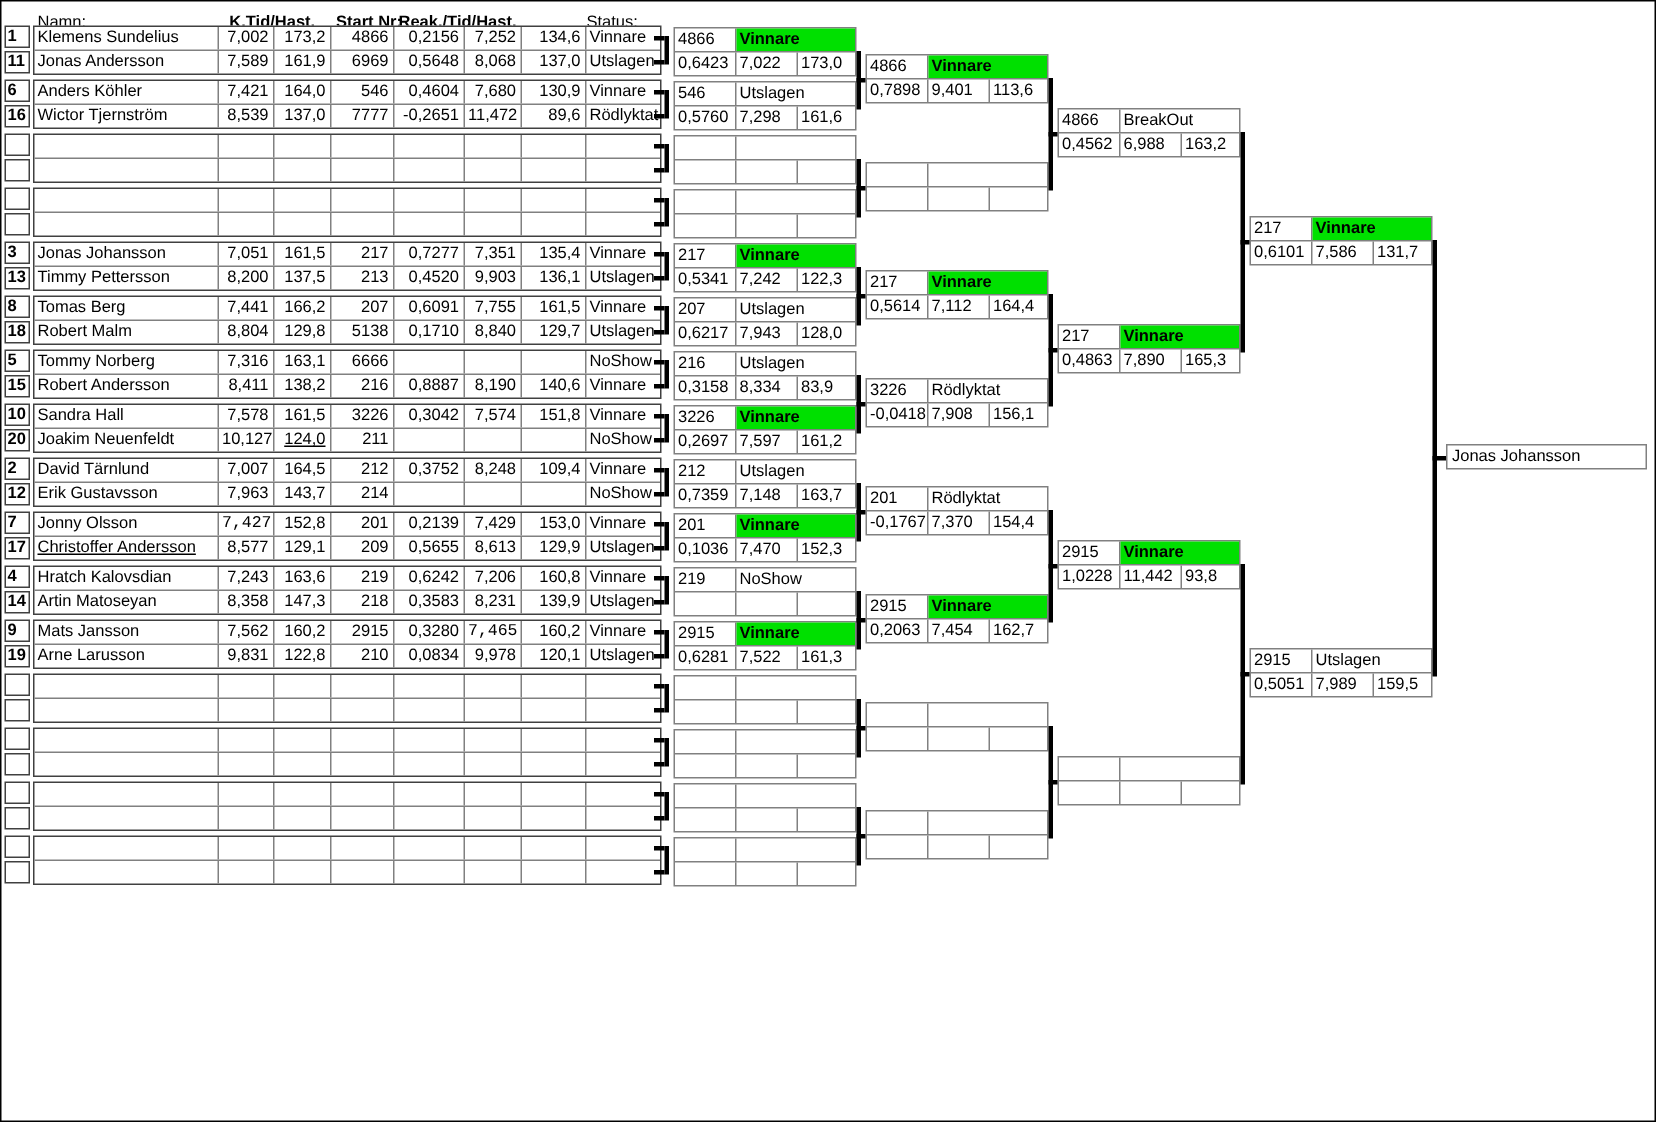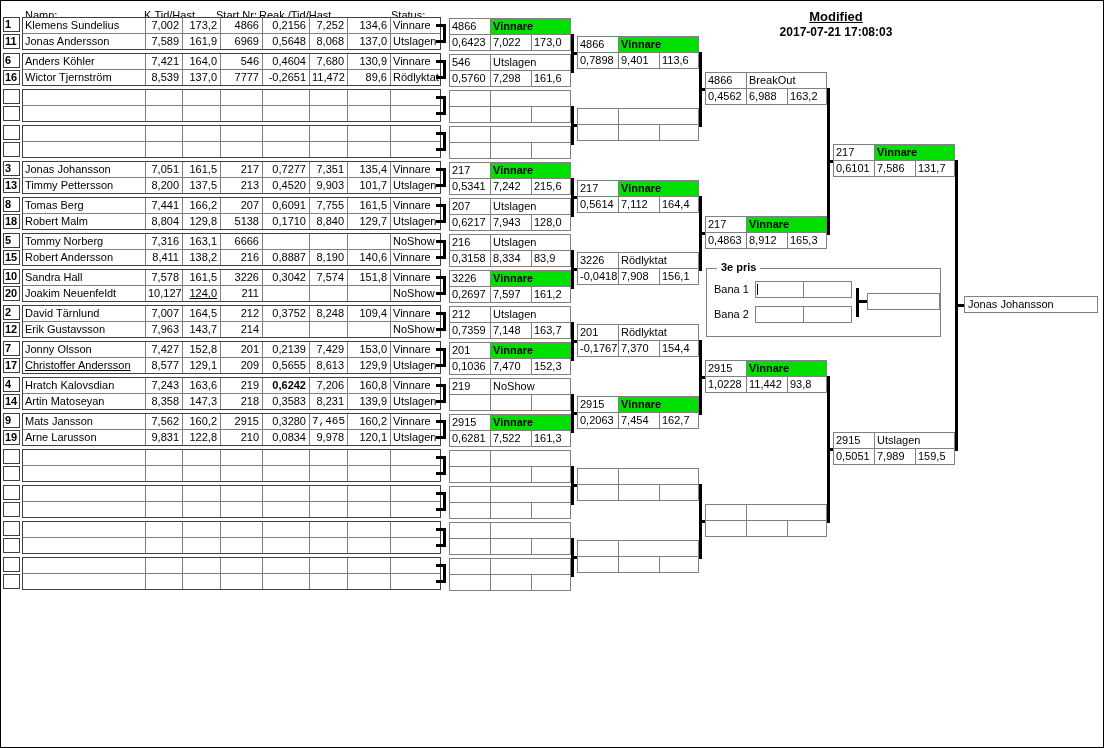--- a/index.html
+++ b/index.html
@@ -1,20 +1,20 @@
 <!DOCTYPE html>
 <html style="--win: #00e000;"><head>
 <meta charset="utf-8">
 <style>
   html,body{margin:0;padding:0;background:#fff;}
   #page{position:relative;width:1104px;height:748px;background:#fff;border:1px solid #000;
         box-sizing:border-box;font-family:"Liberation Sans","DejaVu Sans",sans-serif;
         font-size:11px;color:#000;overflow:hidden;}
   .hdr-label{position:absolute;top:8px;height:13px;white-space:nowrap;}
-  .center{}
+  .center{text-align:center;font-weight:bold;}
   
   .pair{position:absolute;left:0;width:446px;height:33px;}
   .numbox{position:absolute;left:2px;width:17px;height:15px;border:1px solid #404040;
           box-sizing:border-box;font-weight:bold;padding-left:1px;line-height:13px;background:#fff;}
   .rowsbox{position:absolute;left:21px;top:0;width:419px;height:33px;border:1px solid #404040;
            box-sizing:border-box;background:#fff;}
   .trow{display:flex;height:15px;}
   .trow.second{border-top:1px solid #808080;}
   .tcell{box-sizing:border-box;border-right:1px solid #808080;padding:1px 3px 0 2px;
          line-height:13px;white-space:nowrap;overflow:hidden;}
@@ -55,24 +55,20 @@
 <body>
 
 <div id="page">
 
   <div class="hdr-label" style="left:24px;">Namn:</div>
   <div class="hdr-label center" style="left:143px;width:75px;">K.Tid/Hast.</div>
   <div class="hdr-label center" style="left:215px;width:60px;">Start Nr:</div>
   <div class="hdr-label center" style="left:258px;width:92px;">Reak./Tid/Hast.</div>
   <div class="hdr-label" style="left:390px;">Status:</div>
 
-  <div class="modified">
-    <div class="t">Modified</div>
-    <div class="ts">2017-07-21 17:08:03</div>
-  </div>
 
   <div id="gen">
       <div class="pair" style="top: 16px;">
         <div class="numbox" style="top: 0px;">1</div>
         <div class="numbox" style="top: 17px;">11</div>
         <div class="rowsbox">
           <div class="trow">
             <div class="tcell" style="width: 123px;">Klemens Sundelius</div>
             <div class="tcell ra" style="width: 37px;">7,002</div>
             <div class="tcell ra" style="width: 38px;">173,2</div>
@@ -186,21 +182,21 @@
             <div class="tcell ra" style="width: 43px;">135,4</div>
             <div class="tcell" style="width: 49px;">Vinnare</div>
           </div>
           <div class="trow second">
             <div class="tcell" style="width: 123px;">Timmy Pettersson</div>
             <div class="tcell ra" style="width: 37px;">8,200</div>
             <div class="tcell ra" style="width: 38px;">137,5</div>
             <div class="tcell ra" style="width: 42px;">213</div>
             <div class="tcell ra" style="width: 47px;">0,4520</div>
             <div class="tcell ra" style="width: 38px;">9,903</div>
-            <div class="tcell ra" style="width: 43px;">101,7</div>
+            <div class="tcell ra" style="width: 43px;">136,1</div>
             <div class="tcell" style="width: 49px;">Utslagen</div>
           </div>
         </div>
       </div>
       <div class="pair" style="top: 196px;">
         <div class="numbox" style="top: 0px;">8</div>
         <div class="numbox" style="top: 17px;">18</div>
         <div class="rowsbox">
           <div class="trow">
             <div class="tcell" style="width: 123px;">Tomas Berg</div>
@@ -301,21 +297,21 @@
             <div class="tcell" style="width: 49px;">NoShow</div>
           </div>
         </div>
       </div>
       <div class="pair" style="top: 340px;">
         <div class="numbox" style="top: 0px;">7</div>
         <div class="numbox" style="top: 17px;">17</div>
         <div class="rowsbox">
           <div class="trow">
             <div class="tcell" style="width: 123px;">Jonny Olsson</div>
-            <div class="tcell ra" style="width: 37px;">7,427</div>
+            <div class="tcell ra" style="width: 37px; font-family: Liberation Mono, monospace;">7,427</div>
             <div class="tcell ra" style="width: 38px;">152,8</div>
             <div class="tcell ra" style="width: 42px;">201</div>
             <div class="tcell ra" style="width: 47px;">0,2139</div>
             <div class="tcell ra" style="width: 38px;">7,429</div>
             <div class="tcell ra" style="width: 43px;">153,0</div>
             <div class="tcell" style="width: 49px;">Vinnare</div>
           </div>
           <div class="trow second">
             <div class="tcell" style="width: 123px; text-decoration: underline;">Christoffer Andersson</div>
             <div class="tcell ra" style="width: 37px;">8,577</div>
@@ -330,21 +326,21 @@
       </div>
       <div class="pair" style="top: 376px;">
         <div class="numbox" style="top: 0px;">4</div>
         <div class="numbox" style="top: 17px;">14</div>
         <div class="rowsbox">
           <div class="trow">
             <div class="tcell" style="width: 123px;">Hratch Kalovsdian</div>
             <div class="tcell ra" style="width: 37px;">7,243</div>
             <div class="tcell ra" style="width: 38px;">163,6</div>
             <div class="tcell ra" style="width: 42px;">219</div>
-            <div class="tcell ra" style="width: 47px; font-weight: bold;">0,6242</div>
+            <div class="tcell ra" style="width: 47px;">0,6242</div>
             <div class="tcell ra" style="width: 38px;">7,206</div>
             <div class="tcell ra" style="width: 43px;">160,8</div>
             <div class="tcell" style="width: 49px;">Vinnare</div>
           </div>
           <div class="trow second">
             <div class="tcell" style="width: 123px;">Artin Matoseyan</div>
             <div class="tcell ra" style="width: 37px;">8,358</div>
             <div class="tcell ra" style="width: 38px;">147,3</div>
             <div class="tcell ra" style="width: 42px;">218</div>
             <div class="tcell ra" style="width: 47px;">0,3583</div>
@@ -529,21 +525,21 @@
         </div>
       </div>
       <div class="bbox" style="left: 448px; top: 161px;">
         <div class="brow">
           <div class="bcell b-nr">217</div>
           <div class="bcell b-status win">Vinnare</div>
         </div>
         <div class="brow second">
           <div class="bcell b-val">0,5341</div>
           <div class="bcell b-val">7,242</div>
-          <div class="bcell b-val">215,6</div>
+          <div class="bcell b-val">122,3</div>
         </div>
       </div>
       <div class="bbox" style="left: 448px; top: 197px;">
         <div class="brow">
           <div class="bcell b-nr">207</div>
           <div class="bcell b-status">Utslagen</div>
         </div>
         <div class="brow second">
           <div class="bcell b-val">0,6217</div>
           <div class="bcell b-val">7,943</div>
@@ -759,21 +755,21 @@
           <div class="bcell b-val">163,2</div>
         </div>
       </div>
       <div class="bbox" style="left: 704px; top: 215px;">
         <div class="brow">
           <div class="bcell b-nr">217</div>
           <div class="bcell b-status win">Vinnare</div>
         </div>
         <div class="brow second">
           <div class="bcell b-val">0,4863</div>
-          <div class="bcell b-val">8,912</div>
+          <div class="bcell b-val">7,890</div>
           <div class="bcell b-val">165,3</div>
         </div>
       </div>
       <div class="bbox" style="left: 704px; top: 359px;">
         <div class="brow">
           <div class="bcell b-nr">2915</div>
           <div class="bcell b-status win">Vinnare</div>
         </div>
         <div class="brow second">
           <div class="bcell b-val">1,0228</div>
@@ -887,33 +883,16 @@
       <div class="conn" style="left: 698px; top: 483px; width: 3px; height: 75px;"></div>
       <div class="conn" style="left: 698px; top: 519px; width: 6px; height: 3px;"></div>
       <div class="conn" style="left: 826px; top: 87px; width: 3px; height: 147px;"></div>
       <div class="conn" style="left: 826px; top: 159px; width: 6px; height: 3px;"></div>
       <div class="conn" style="left: 826px; top: 375px; width: 3px; height: 147px;"></div>
       <div class="conn" style="left: 826px; top: 447px; width: 6px; height: 3px;"></div>
       <div class="conn" style="left: 954px; top: 159px; width: 3px; height: 291px;"></div>
       <div class="conn" style="left: 954px; top: 303px; width: 9px; height: 3px;"></div>
     </div>
 
-  <div class="fs3">
-    <div class="legend">3e pris</div>
-    <div class="bana-label" style="top:14px;">Bana 1</div>
-    <div class="bana-box" style="top:12px;">
-      <div class="bana-cell"></div>
-      <div class="bana-cell"></div>
-    </div>
-    <div class="caret" style="left:50px;top:15px;"></div>
-    <div class="bana-label" style="top:39px;">Bana 2</div>
-    <div class="bana-box" style="top:37px;">
-      <div class="bana-cell"></div>
-      <div class="bana-cell"></div>
-    </div>
-    <div class="conn" style="left:149px;top:19px;width:3px;height:29px;"></div>
-    <div class="conn" style="left:149px;top:31px;width:11px;height:3px;"></div>
-    <div class="result-box"></div>
-  </div>
 
   <div class="champ">Jonas Johansson</div>
 
 </div>
 
 </body></html>

